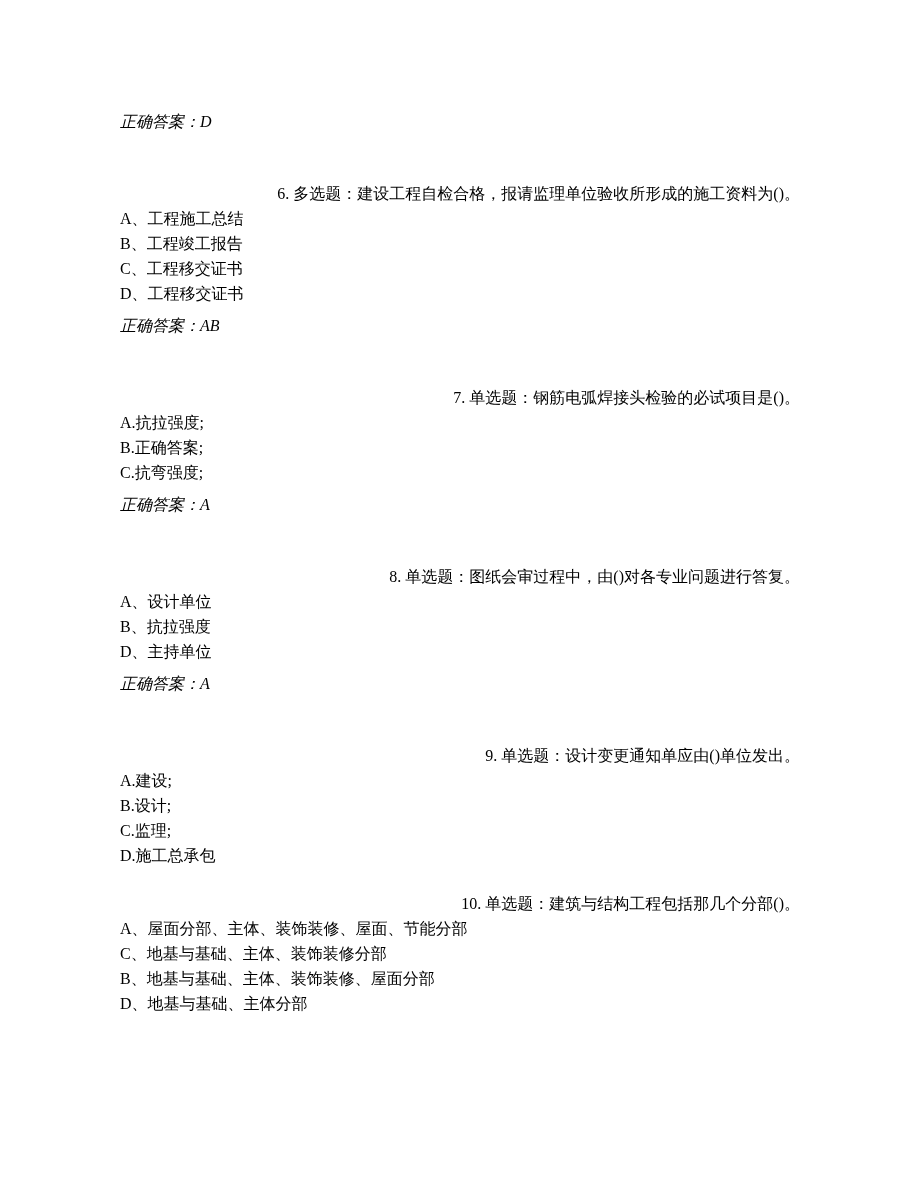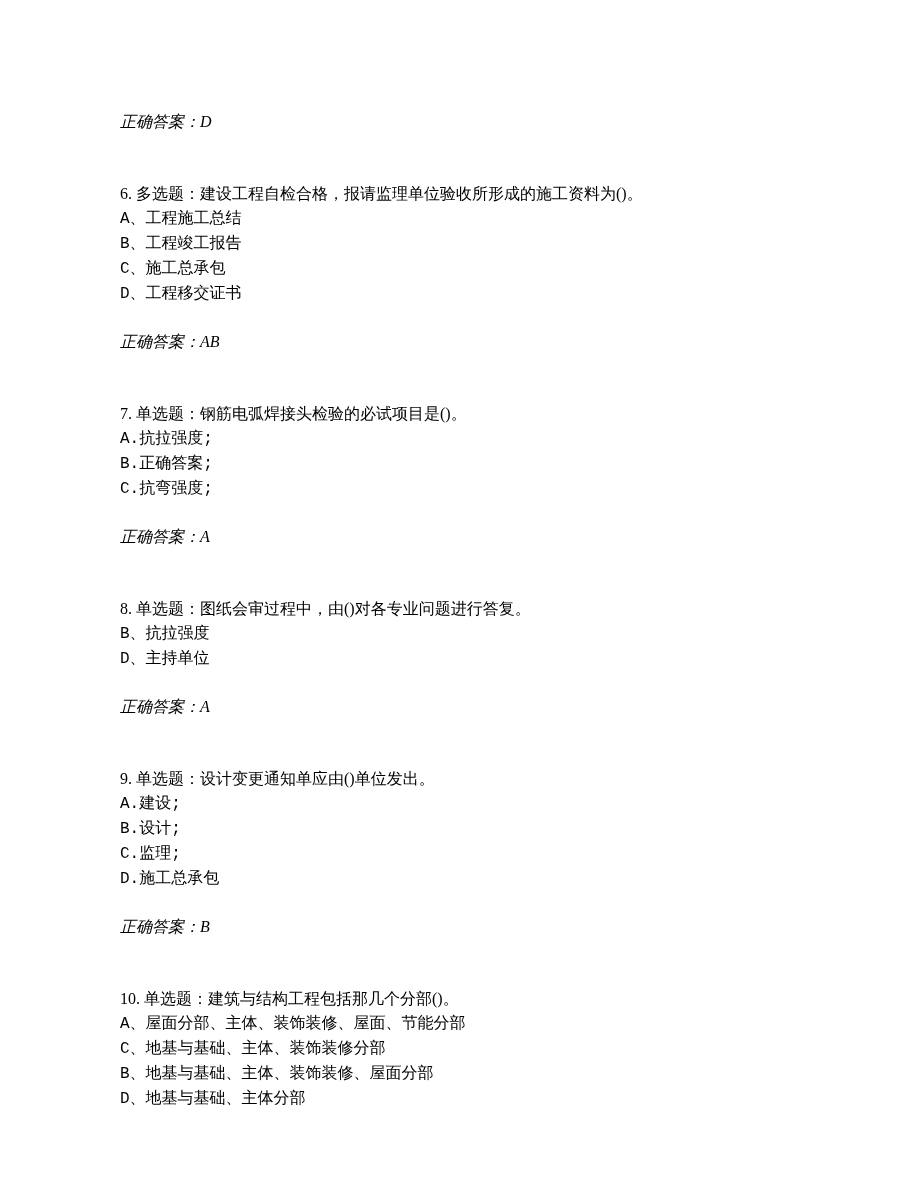--- a/index.html
+++ b/index.html
@@ -19,47 +19,47 @@
     }
     .answer-line {
       margin-bottom: 48px;
       font-style: italic;
     }
     .question-block {
       margin-bottom: 24px;
     }
     .question-block .stem {
       margin-bottom: 1px;
+      text-align: right;
     }
     .question-block .option {
       margin-bottom: 1px;
-      font-family: Liberation Mono, monospace;
     }
     .question-block .final-answer {
-      margin-top: 24px;
+      margin-top: 8px;
     }
     .last-block {
       margin-bottom: 4px;
     }
   </style>
 </head>
 <body>
 
 <div class="answer-line">
   <span>正确答案：</span><span>D</span>
 </div>
 
 <div class="question-block">
   <div class="stem">
     <span>6.</span>
     <span>多选题：</span><span>建设工程自检合格，报请监理单位验收所形成的施工资料为()。</span>
   </div>
   <div class="option">A、工程施工总结</div>
   <div class="option">B、工程竣工报告</div>
-  <div class="option">C、施工总承包</div>
+  <div class="option">C、工程移交证书</div>
   <div class="option">D、工程移交证书</div>
   <div class="final-answer answer-line">
     <span>正确答案：</span><span>AB</span>
   </div>
 </div>
 
 <div class="question-block">
   <div class="stem">
     <span>7.</span>
     <span>单选题：</span><span>钢筋电弧焊接头检验的必试项目是()。</span>
@@ -70,39 +70,37 @@
   <div class="final-answer answer-line">
     <span>正确答案：</span><span>A</span>
   </div>
 </div>
 
 <div class="question-block">
   <div class="stem">
     <span>8.</span>
     <span>单选题：</span><span>图纸会审过程中，由()对各专业问题进行答复。</span>
   </div>
+  <div class="option">A、设计单位</div>
   <div class="option">B、抗拉强度</div>
   <div class="option">D、主持单位</div>
   <div class="final-answer answer-line">
     <span>正确答案：</span><span>A</span>
   </div>
 </div>
 
 <div class="question-block">
   <div class="stem">
     <span>9.</span>
     <span>单选题：</span><span>设计变更通知单应由()单位发出。</span>
   </div>
   <div class="option">A.建设;</div>
   <div class="option">B.设计;</div>
   <div class="option">C.监理;</div>
   <div class="option">D.施工总承包</div>
-  <div class="final-answer answer-line">
-    <span>正确答案：</span><span>B</span>
-  </div>
 </div>
 
 <div class="question-block last-block">
   <div class="stem">
     <span>10.</span>
     <span>单选题：</span><span>建筑与结构工程包括那几个分部()。</span>
   </div>
   <div class="option">A、屋面分部、主体、装饰装修、屋面、节能分部</div>
   <div class="option">C、地基与基础、主体、装饰装修分部</div>
   <div class="option">B、地基与基础、主体、装饰装修、屋面分部</div>

